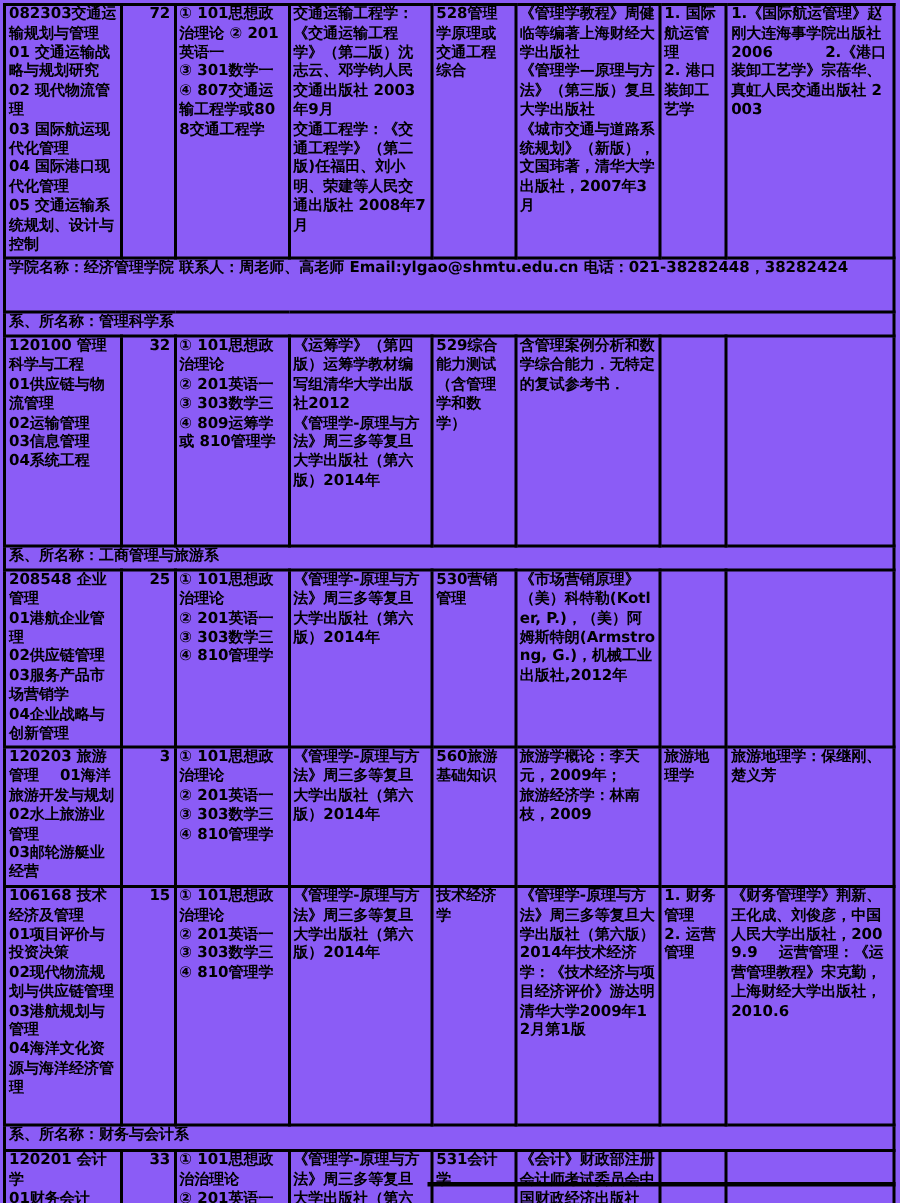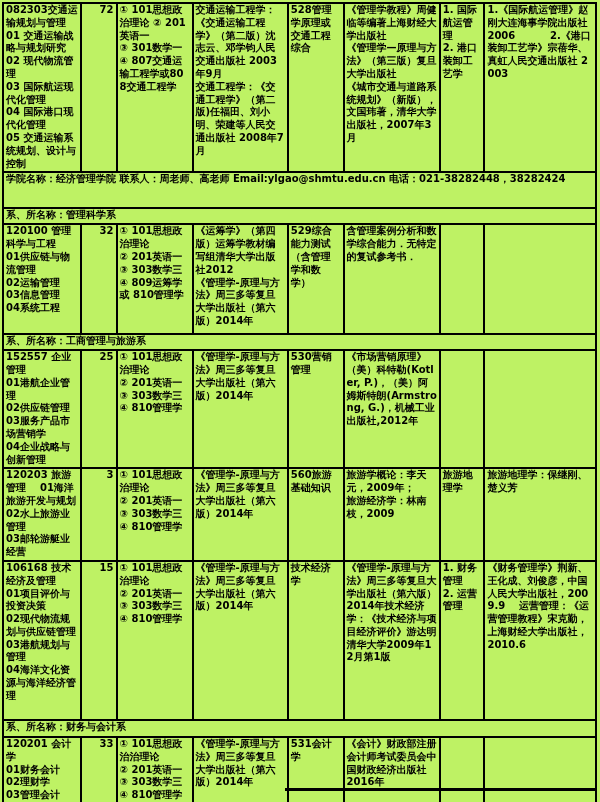--- a/index.html
+++ b/index.html
@@ -5,21 +5,21 @@
   html, body {
     margin: 0; padding: 0;
     width: 600px; height: 802px;
     background: #ffffff;
     overflow: hidden;
     font-family: "DejaVu Sans", "Liberation Sans", sans-serif;
   }
   .doc-page {
     position: relative;
     width: 600px; height: 802px;
-    background: #bef264;
+    background: #8b5cf6;
     overflow: hidden;
   }
   table.catalog {
     position: absolute;
     left: 2px; top: 2px;
     width: 595px;
     border-collapse: collapse;
     table-layout: fixed;
   }
   table.catalog td {
@@ -95,21 +95,21 @@
     </tr>
 
     <tr style="height:36px">
       <td class="college-cell" colspan="8">学院名称：经济管理学院 联系人：周老师、高老师 Email:ylgao@shmtu.edu.cn 电话：021-38282448，38282424</td>
     </tr>
 
     <tr style="height:16px">
       <td class="section-cell" colspan="8">系、所名称：管理科学系</td>
     </tr>
 
-    <tr style="height:110px">
+    <tr style="height:140px">
       <td>120100 管理科学与工程
 01供应链与物流管理
 02运输管理
 03信息管理
 04系统工程</td>
       <td class="quota-cell">32</td>
       <td>① 101思想政治理论
 ② 201英语一
 ③ 303数学三
 ④ 809运筹学或 810管理学</td>
@@ -119,21 +119,21 @@
       <td>含管理案例分析和数学综合能力．无特定的复试参考书．</td>
       <td></td>
       <td></td>
     </tr>
 
     <tr style="height:15px">
       <td class="section-cell" colspan="8">系、所名称：工商管理与旅游系</td>
     </tr>
 
     <tr style="height:118px">
-      <td>152557 企业管理
+      <td>208548 企业管理
 01港航企业管理
 02供应链管理
 03服务产品市场营销学
 04企业战略与创新管理</td>
       <td class="quota-cell">25</td>
       <td>① 101思想政治理论
 ② 201英语一
 ③ 303数学三
 ④ 810管理学</td>
       <td>《管理学-原理与方法》周三多等复旦大学出版社（第六版）2014年</td>

